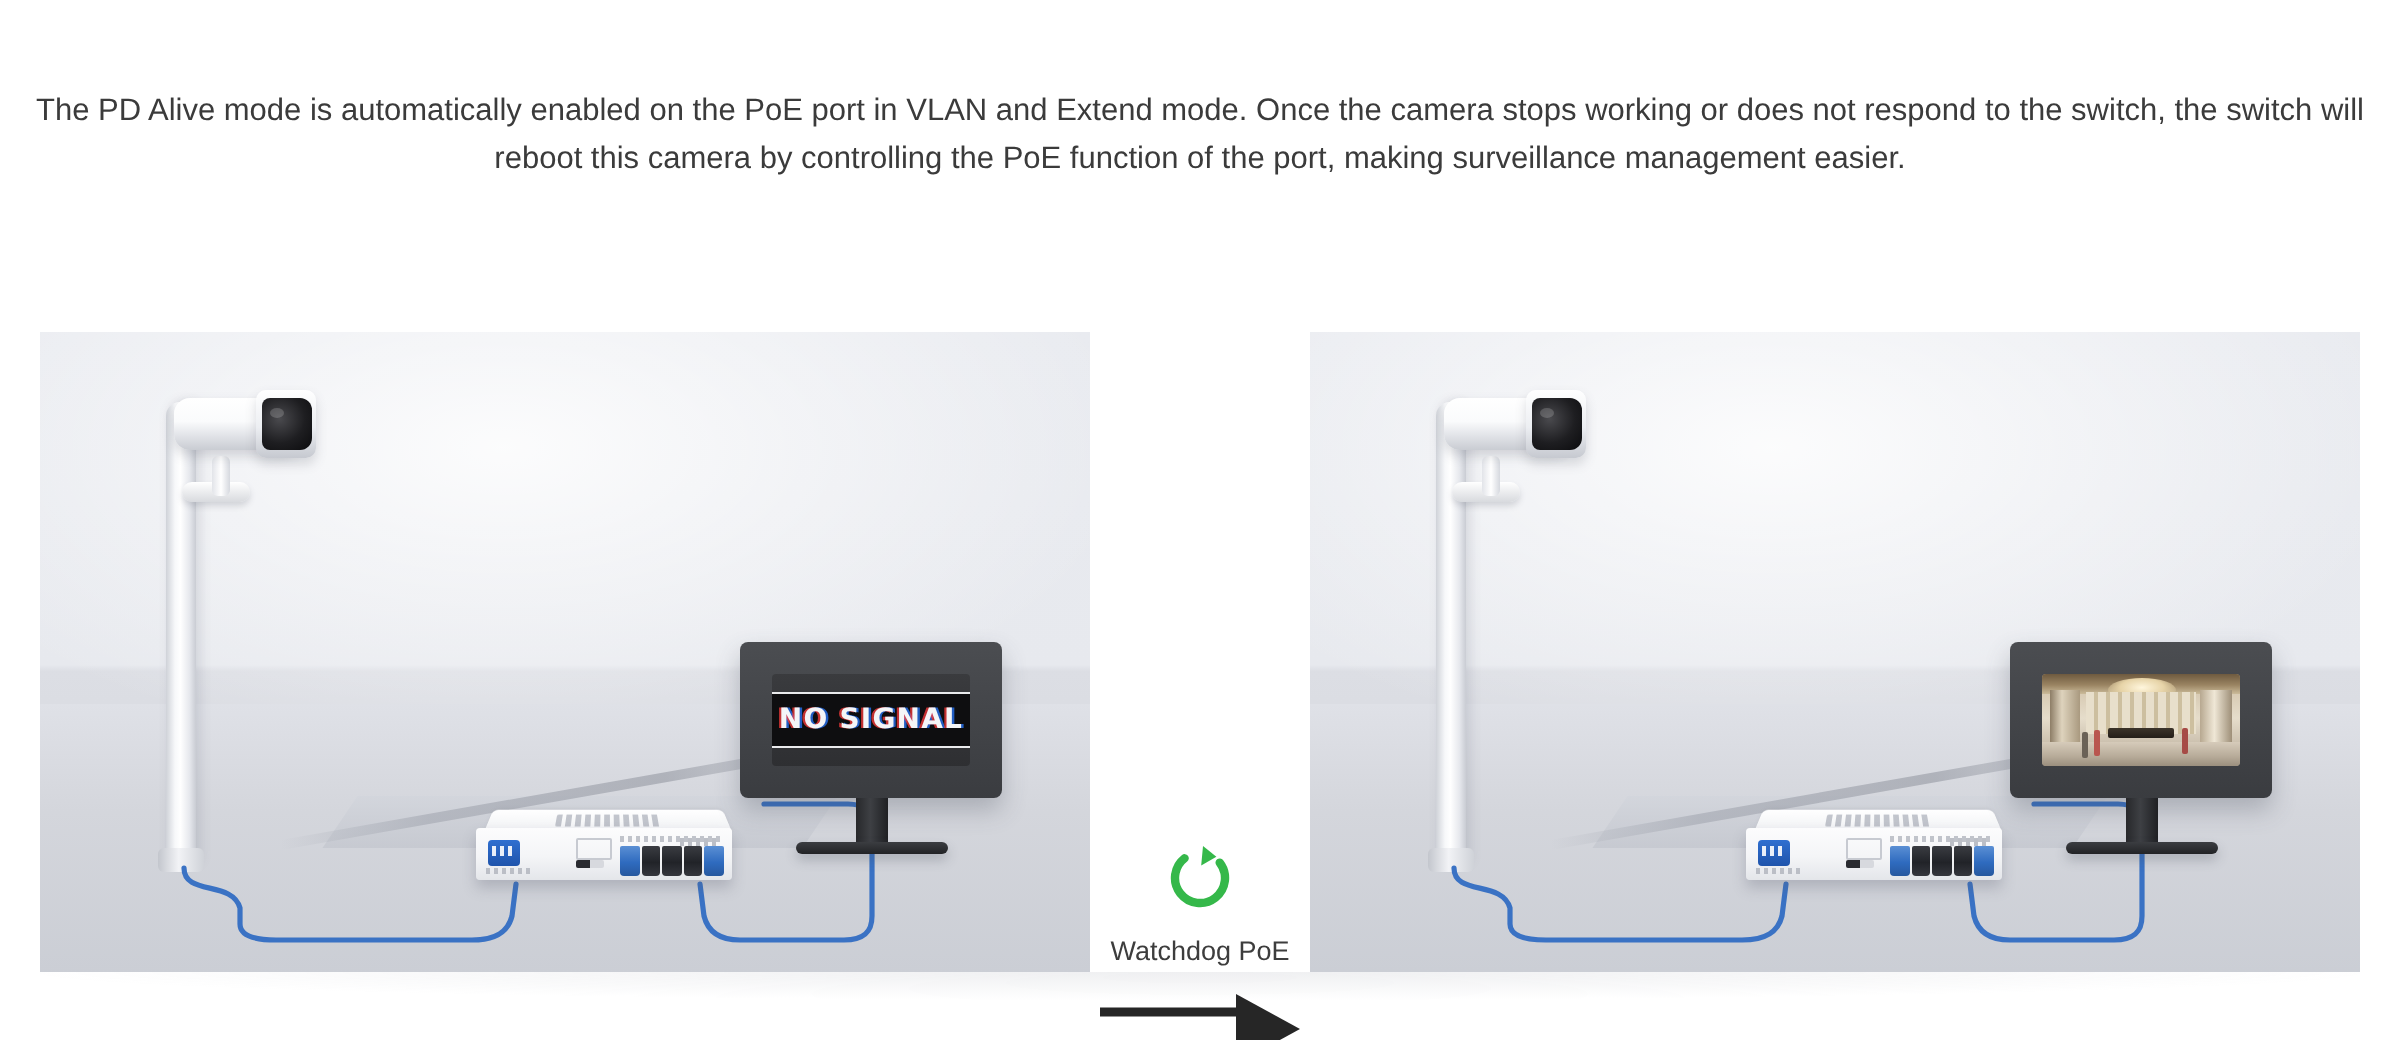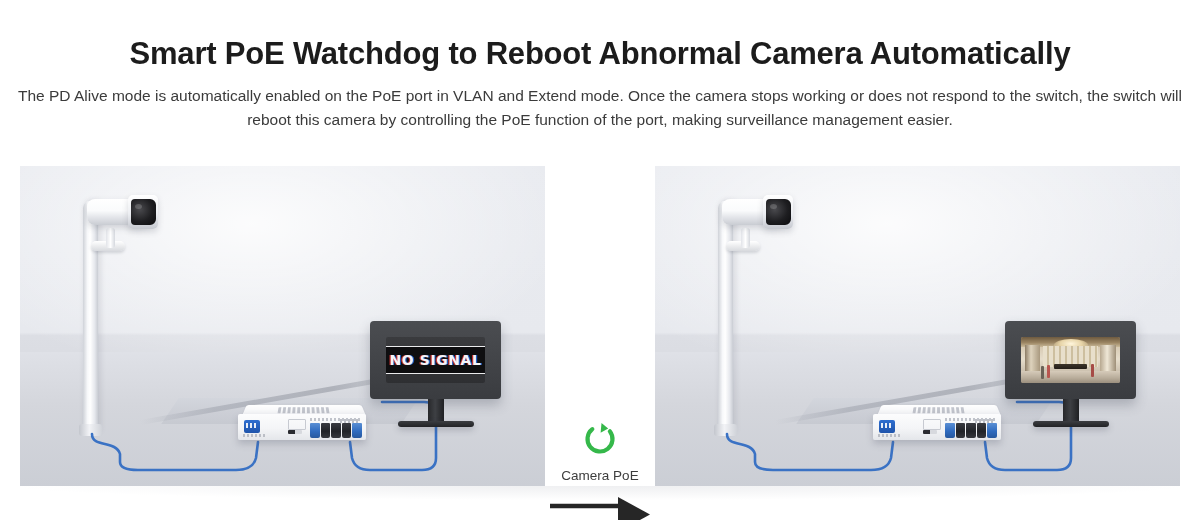--- a/index.html
+++ b/index.html
@@ -444,21 +444,20 @@
     top: 486px;
     width: 1160px;
     height: 14px;
     background: radial-gradient(ellipse at 50% 0%, rgba(120,125,140,0.12) 0%, rgba(255,255,255,0) 72%);
   }
 </style>
 </head>
 <body>
 
 <div class="header">
-  <h1 class="page-title">Smart PoE Watchdog to Reboot Abnormal Camera Automatically</h1>
   <p class="page-subtitle">The PD Alive mode is automatically enabled on the PoE port in VLAN and Extend mode. Once the camera stops working or does not respond to the switch, the switch will reboot this camera by controlling the PoE function of the port, making surveillance management easier.</p>
 </div>
 
 <div class="compare">
 
   <div class="panel panel-left">
     <div class="wall-glow"></div>
     <div class="floor"></div>
 
     <div class="desk"></div>
@@ -513,21 +512,21 @@
       <div class="mon-foot"></div>
     </div>
   </div>
 
   <div class="center-callout">
     <svg class="restart-icon" width="38" height="38" viewBox="0 0 38 38">
       <path d="M19 6.5 A 12.5 12.5 0 1 0 31.5 19" fill="none" stroke="#35b84a" stroke-width="4.2" stroke-linecap="round" transform="rotate(-38 19 19)"></path>
       <path d="M20.5 3 L 27.2 8.4 L 19.6 12.8 Z" fill="#35b84a"></path>
     </svg>
 
-    <div class="restart-label">Camera PoE</div>
+    <div class="restart-label">Watchdog PoE</div>
 
     <svg class="big-arrow" width="104" height="40" viewBox="0 0 104 40">
       <path d="M2 11 L 74 11 M2 28 L 74 28" stroke="#262626" stroke-width="4.4" stroke-linecap="butt" fill="none"></path>
       <path d="M70 2 L 102 19.5 L 70 37 Z" fill="#262626"></path>
     </svg>
   </div>
 
   <div class="panel panel-right">
     <div class="wall-glow"></div>
     <div class="floor"></div>

